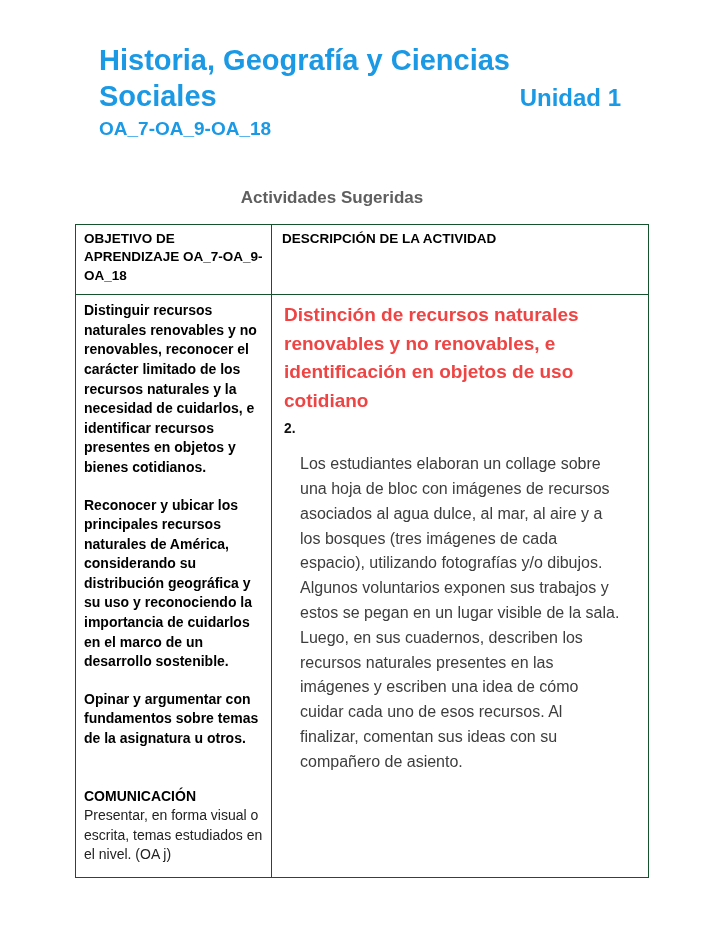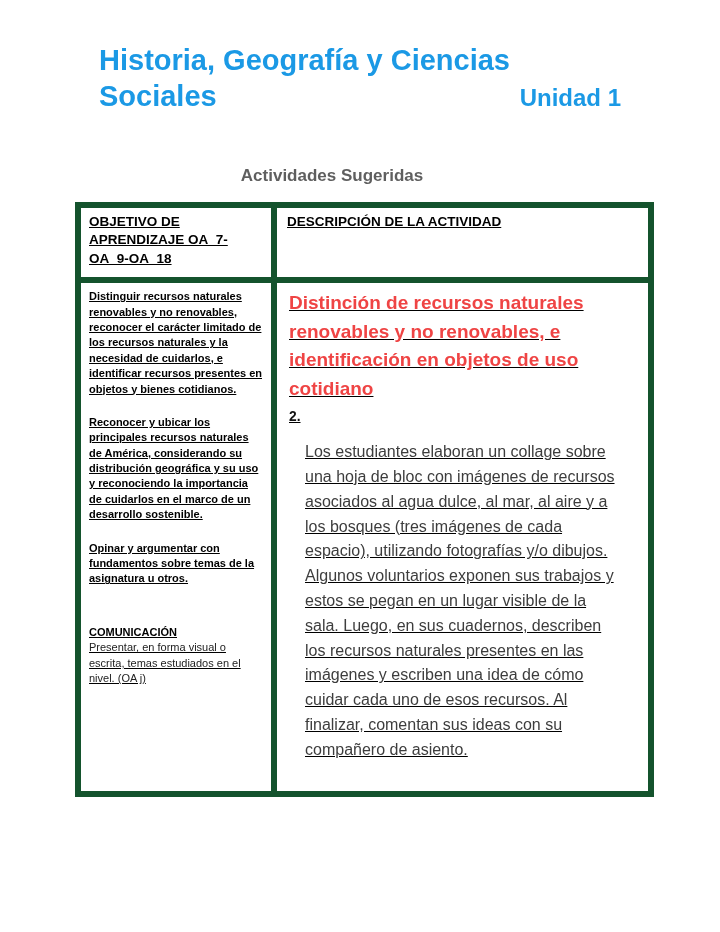--- a/index.html
+++ b/index.html
@@ -64,24 +64,23 @@
     color: var(--heading-gray, #5f5f5f);
   }
   table.activities {
     border-collapse: collapse;
     margin: 16px 0 0 75px;
     width: 573px;
     table-layout: fixed;
   }
   table.activities th,
   table.activities td {
-    border: 6px solid #14532d;
+    border: 1px solid #14532d;
     vertical-align: top;
     box-sizing: border-box;
-    text-decoration: underline;
   }
   th.col-objective {
     width: 196px;
     text-align: left;
     font-size: 13.5px;
     line-height: 1.4;
     padding: 5px 8px 8px 8px;
     color: #000000;
   }
   th.col-activity {
@@ -93,21 +92,21 @@
     color: #000000;
   }
   td.objective-cell {
     padding: 6px 8px 12px 8px;
   }
   td.activity-cell {
     padding: 6px 12px 12px 12px;
   }
   .obj-p {
     margin: 0 0 18px 0;
-    font-size: 11px;
+    font-size: 14px;
     font-weight: bold;
     line-height: 1.4;
     color: #000000;
   }
   .comm-title {
     margin-top: 38px;
     margin-bottom: 0;
   }
   .comm-body {
     font-weight: normal;
@@ -138,20 +137,21 @@
 <body>
 
 <div class="page">
 
   <div class="header">
     <div class="title-row">
       <h1 class="doc-title">Historia, Geografía y Ciencias Sociales</h1>
       <div class="unit-label">Unidad 1</div>
     </div>
     <div class="subtitle-row">
+      <div class="oa-codes">OA_7-OA_9-OA_18</div>
     </div>
   </div>
 
   <h2 class="section-title">Actividades Sugeridas</h2>
 
   <table class="activities">
     <colgroup>
       <col style="width:196px">
       <col style="width:377px">
     </colgroup>

